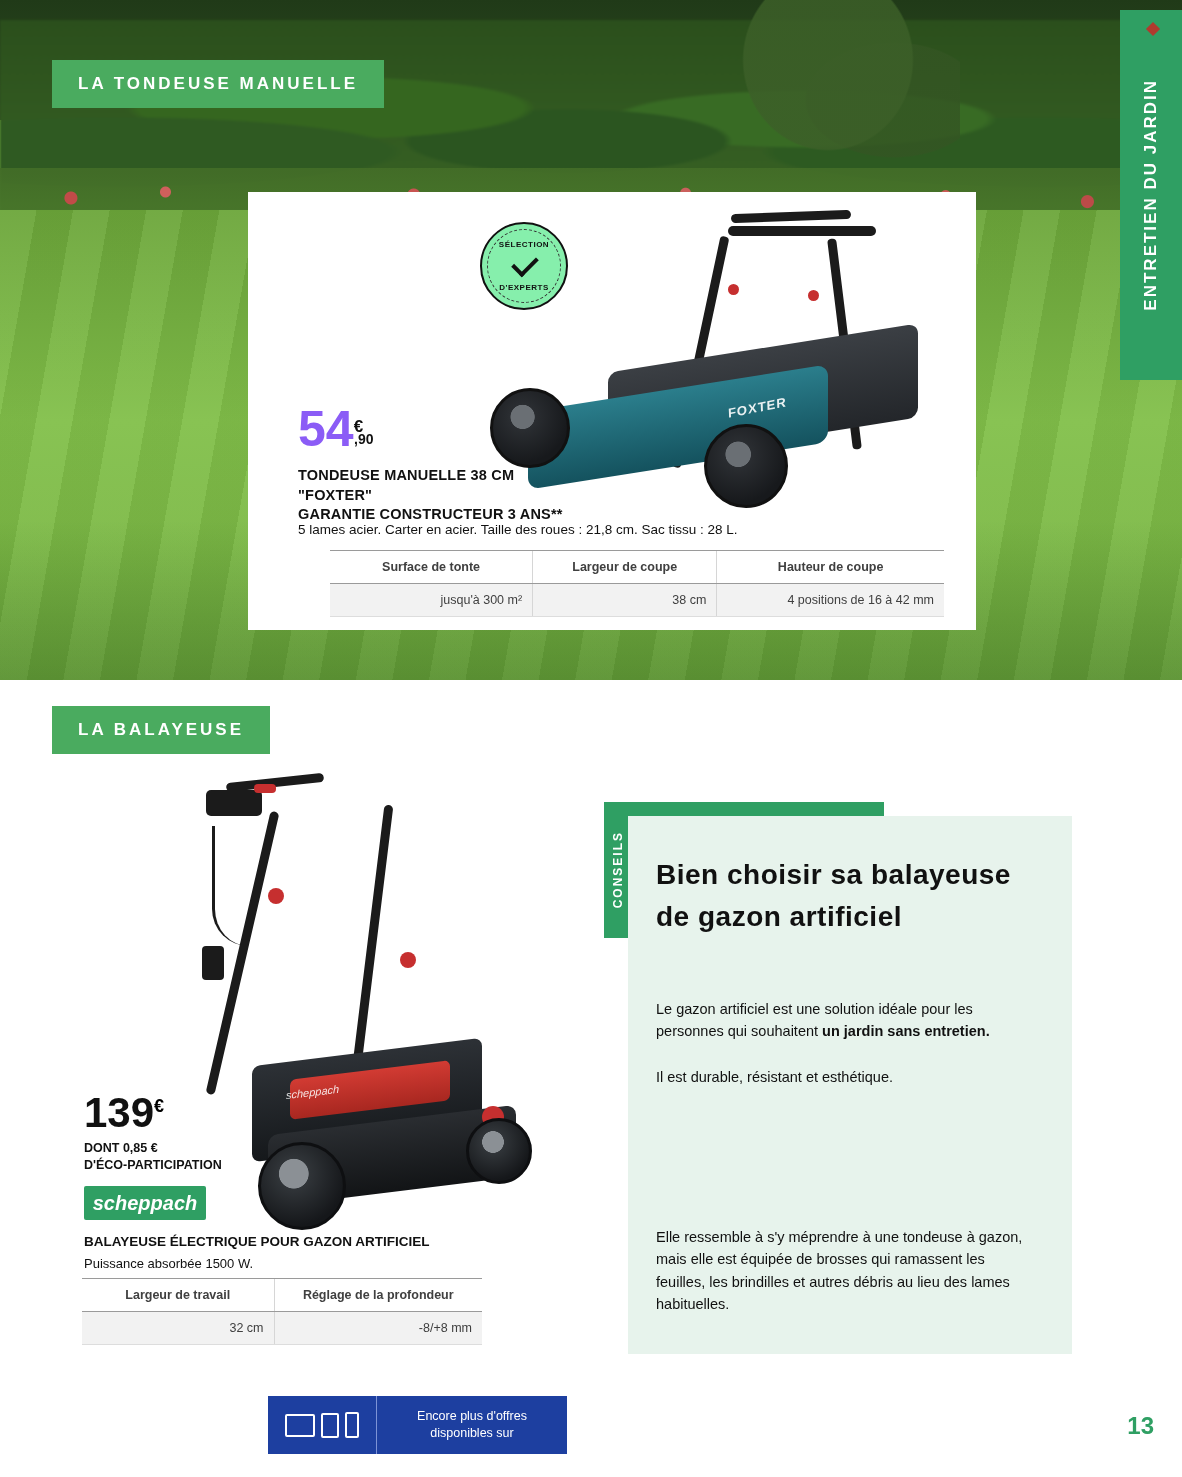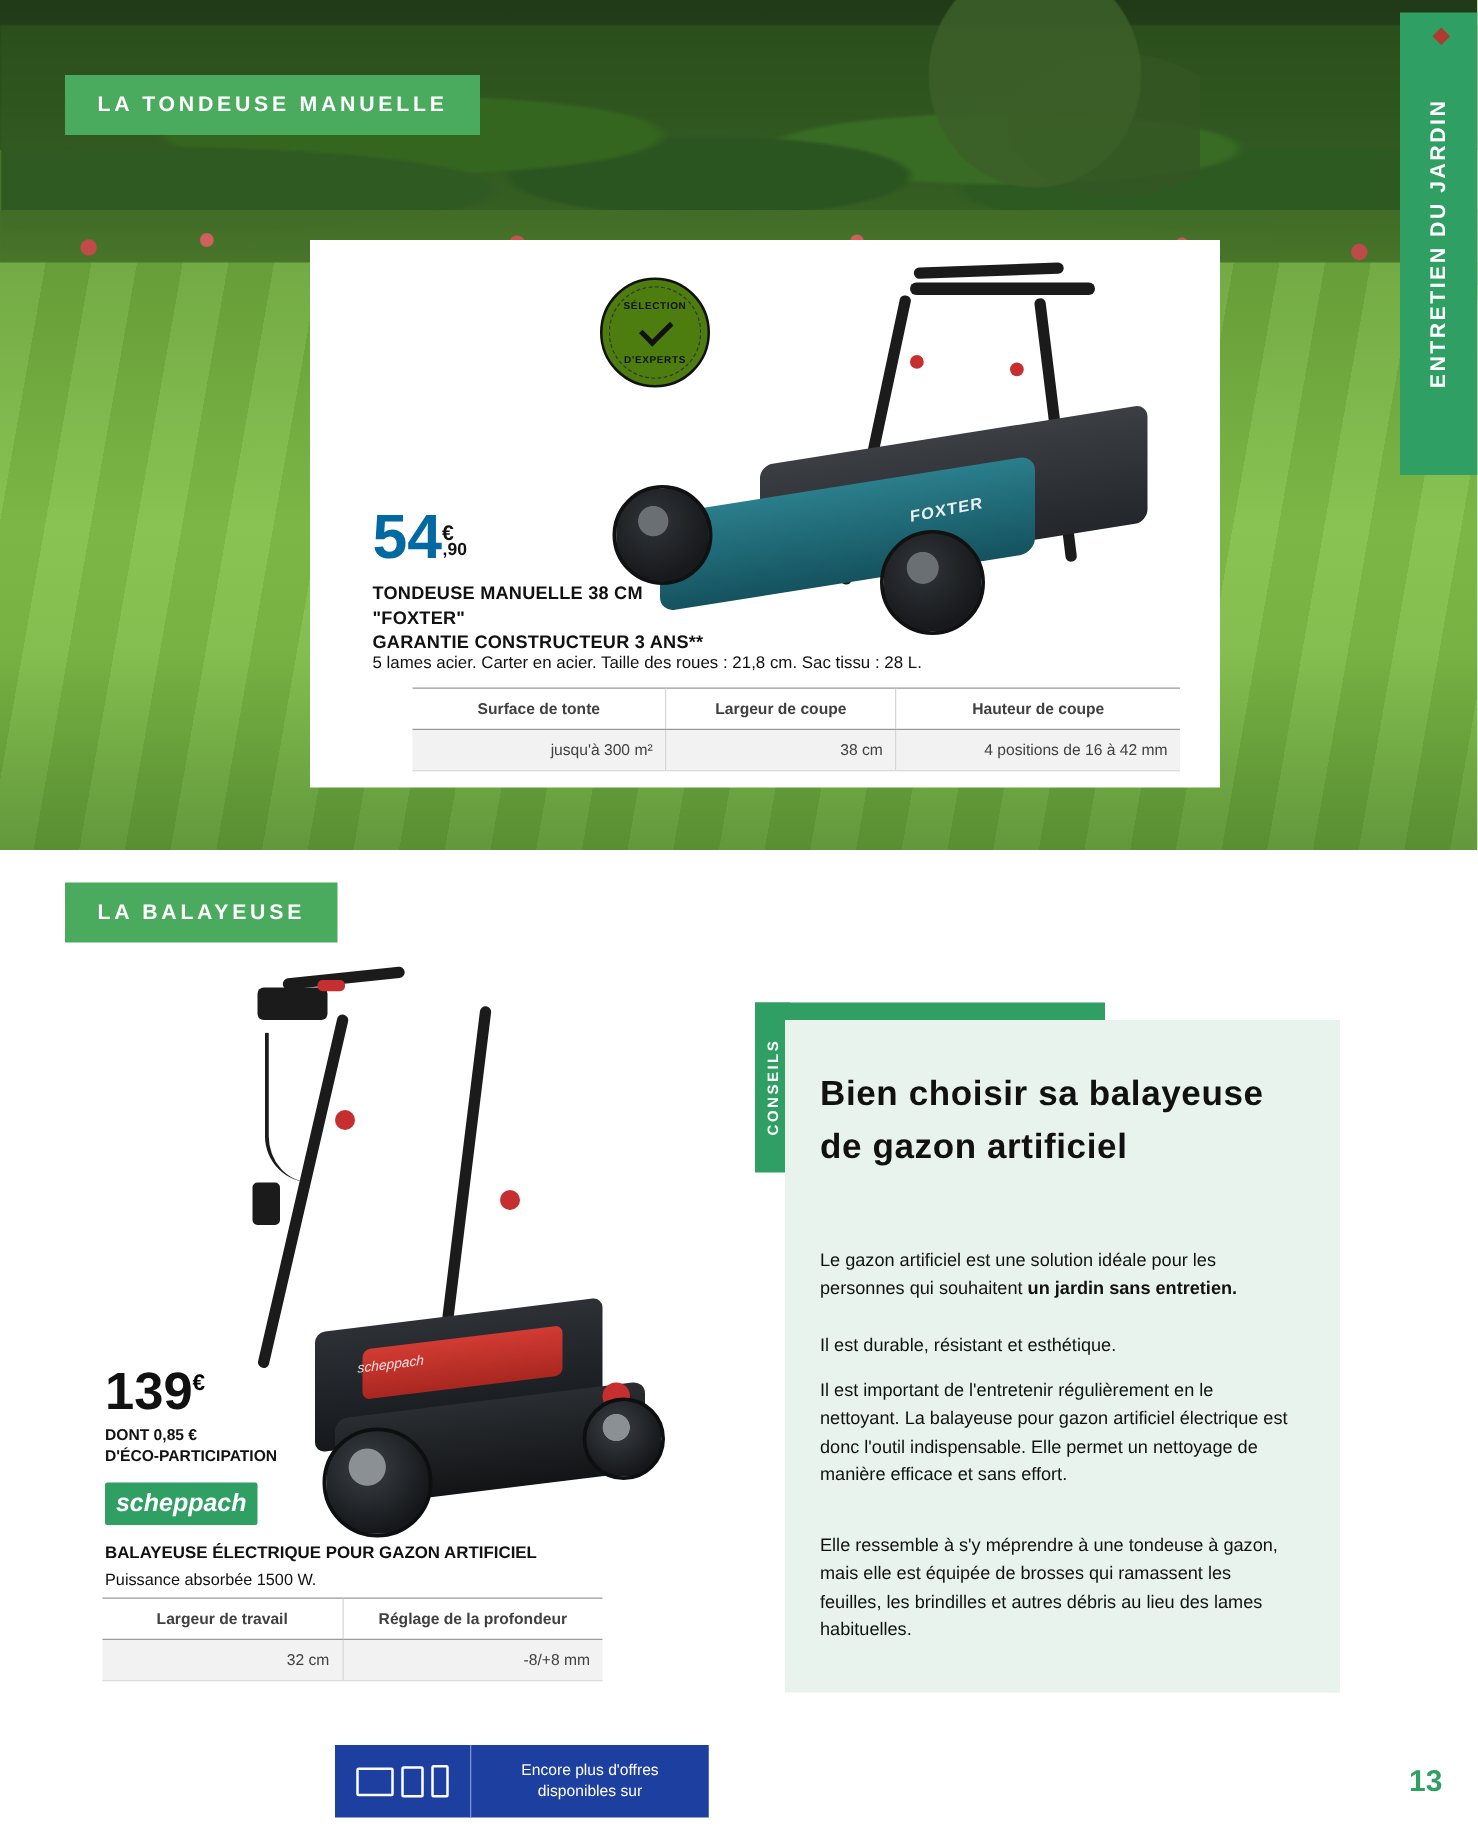--- a/index.html
+++ b/index.html
@@ -116,21 +116,21 @@
     left: 248px; top: 192px;
     width: 728px; height: 438px;
     background: #ffffff;
   }
   .expert-badge {
     position: absolute;
     left: 232px; top: 30px;
     width: 84px; height: 84px;
     border-radius: 50%;
     border: 2px solid #111;
-    background: #4d7c0f;
+    background: #86efac;
   }
   .expert-badge .ring {
     position: absolute; inset: 5px;
     border-radius: 50%;
     border: 1px dashed #333;
   }
   .expert-badge .t1, .expert-badge .t2 {
     position: absolute; width: 100%; text-align: center;
     font-size: 8px; font-weight: bold; letter-spacing: .5px; color: #111;
   }
@@ -193,21 +193,21 @@
   }
   .mower .r1 { left: 300px; top: 92px; }
   .mower .r2 { left: 380px; top: 98px; }
 
   
   .price-wrap {
     position: absolute;
     left: 50px; top: 212px;
   }
   .price-main {
-    font-size: 50px; font-weight: bold; color: #0369a1; line-height: 1;
+    font-size: 50px; font-weight: bold; color: #8b5cf6; line-height: 1;
     display: inline-block;
   }
   .price-cur {
     display: inline-block; font-size: 17px; font-weight: bold; color: #111;
     vertical-align: 14px;
   }
   .price-dec {
     display: inline-block; font-size: 14px; font-weight: bold; color: #111;
     vertical-align: 2px; margin-left: -9px;
   }
@@ -534,21 +534,20 @@
   </table>
 
 <div class="advice-topbar"></div>
 <div class="conseils-tab">
   <span>CONSEILS</span>
 </div>
 <div class="advice">
   <h2>Bien choisir sa balayeuse de gazon artificiel</h2>
   <p id="adv-p2">Il est durable, résistant et esthétique.</p>
   <p id="adv-p1"><span>Le gazon artificiel est une solution idéale pour les personnes qui souhaitent </span><b>un jardin sans entretien.</b></p>
-  <p id="adv-p3">Il est important de l'entretenir régulièrement en le nettoyant. La balayeuse pour gazon artificiel électrique est donc l'outil indispensable. Elle permet un nettoyage de manière efficace et sans effort.</p>
   <p id="adv-p4">Elle ressemble à s'y méprendre à une tondeuse à gazon, mais elle est équipée de brosses qui ramassent les feuilles, les brindilles et autres débris au lieu des lames habituelles.</p>
 </div>
 
 <div class="footer">
   <div class="footer-left">
     <span class="dev d1"></span>
     <span class="dev d2"></span>
     <span class="dev d3"></span>
   </div>
   <div class="footer-mid">

